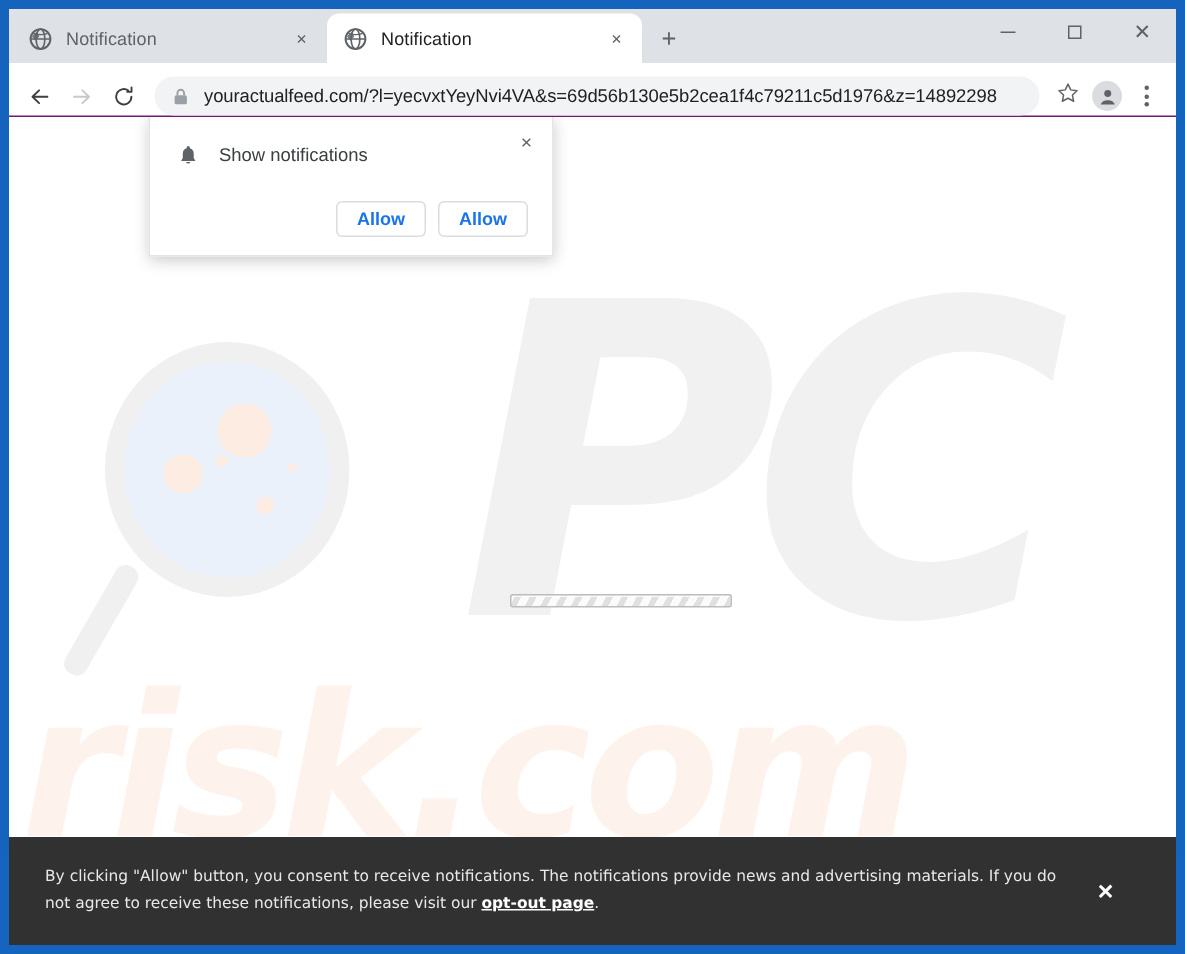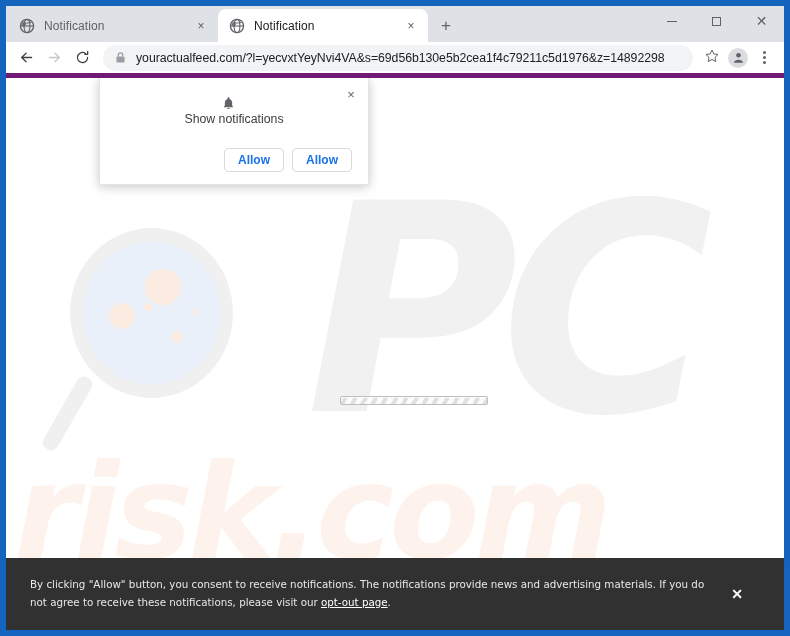--- a/index.html
+++ b/index.html
@@ -105,23 +105,23 @@
     width: 9px; height: 9px;
     border: 1.3px solid #5f6368;
   }
   .win-btn .glyph-close { font-size: 14px; color: #5f6368; line-height: 1; }
 
   
   .toolbar {
     height: 36px;
     background: #ffffff;
     display: flex;
-    align-items: center;
+    align-items: flex-end;
     padding: 0 7px;
-    border-bottom: 5px solid #701a75;
+    border-bottom: 1px solid #701a75;
   }
   .nav-btn {
     width: 26px; height: 26px;
     margin-right: 2px;
     display: flex; align-items: center; justify-content: center;
     border-radius: 50%;
     color: #5f6368;
   }
   .nav-btn.disabled { color: #c6c8ca; }
   .nav-btn svg { display: block; }
@@ -288,21 +288,20 @@
   }
   .perm-title {
     font-size: 13.2px;
     color: #202124;
     margin: 2px 0 14px 0;
   }
   .perm-row {
     display: flex;
     align-items: center;
     margin-bottom: 22px;
-    flex-direction: column;
   }
   .perm-bell {
     width: 18px; height: 18px;
     flex: 0 0 18px;
     margin-right: 12px;
     display: flex; align-items: center; justify-content: center;
   }
   .perm-row-label { font-size: 12.3px; color: #3c4043; }
   .perm-actions {
     display: flex;
@@ -337,21 +336,21 @@
   .consent-text {
     flex: 1 1 auto;
     font-family: "DejaVu Sans", sans-serif;
     font-size: 10.3px;
     line-height: 1.72;
     color: #e8e8e8;
     max-width: 690px;
   }
   .consent-text a {
     color: #ffffff;
-    font-weight: 400;
+    font-weight: 700;
     text-decoration: underline;
   }
   .consent-close {
     width: 34px; height: 34px;
     flex: 0 0 34px;
     display: flex; align-items: center; justify-content: center;
     color: #ffffff;
     font-size: 14px;
     font-weight: 700;
   }

